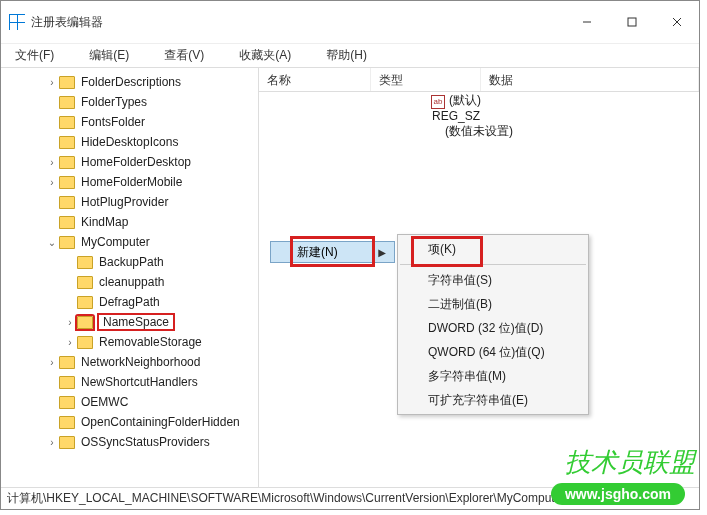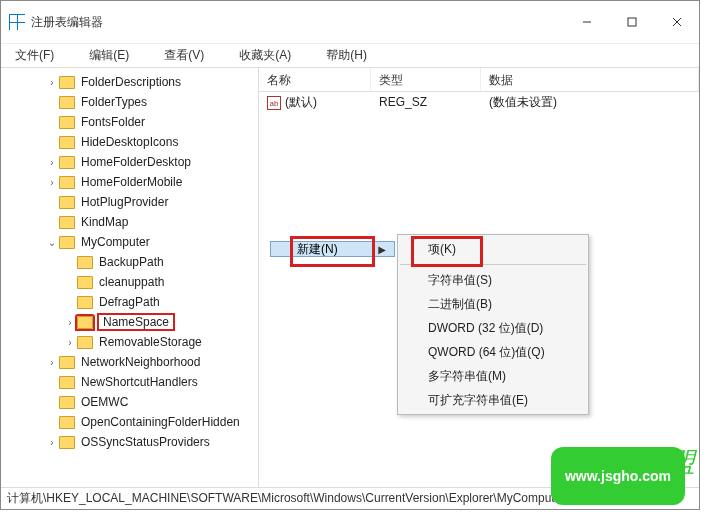--- a/index.html
+++ b/index.html
@@ -32,38 +32,38 @@
 .tree-row.highlight .label { border: 2px solid #d62020; padding: 0 4px; }
 .tree-row.highlight .folder-icon { outline: 2px solid #d62020; }
 
 .listpane { flex: 1; display: flex; flex-direction: column; position: relative; }
 .list-header { height: 24px; display: flex; border-bottom: 1px solid #ddd; font-size: 12px; color: #333; }
 .list-header div { padding: 4px 8px; border-right: 1px solid #eee; }
 .col-name { width: 112px; }
 .col-type { width: 110px; }
 .col-data { flex: 1; }
 .list-body { flex: 1; position: relative; }
-.list-row { display: flex; font-size: 12px; color: #222; height: 20px; align-items: center; }
+.list-row { display: flex; font-size: 12px; color: #222; height: 20px; align-items: center; flex-direction: column; }
 .list-row .cell { padding: 0 8px; }
 .ab-icon { width:14px;height:14px;border:1px solid #a33; display:inline-flex;align-items:center;justify-content:center;font-size:8px;color:#a33;margin-right:4px;background:#fff;}
 
-.ctx-row { position: absolute; left: 270px; top: 241px; width:125px; height:16px; background:#cde5f6; border:1px solid #7aa4c7; display:flex;align-items:center;font-size:12px;color:#000;}
+.ctx-row { position: absolute; left: 270px; top: 241px; width:125px; height:22px; background:#cde5f6; border:1px solid #7aa4c7; display:flex;align-items:center;font-size:12px;color:#000;}
 .ctx-row .lbl { margin-left:26px;}
 .ctx-row .arrow { margin-left:auto;margin-right:8px;font-size:10px;color:#333;}
 .ctx-box { position:absolute; left:290px; top:236px; width:85px; height:31px; border:3px solid #d62020; pointer-events:none;}
 
 .submenu { position:absolute; left:397px; top:234px; width:192px; background:#f5f5f5; border:1px solid #bbb; box-shadow:2px 2px 4px rgba(0,0,0,0.2); font-size:12px; padding:2px 0;}
 .submenu .item { height:24px; display:flex; align-items:center; padding-left:30px; color:#222;}
 .submenu .sep { height:1px; background:#ccc; margin:3px 2px;}
 .sub-box { position:absolute; left:411px; top:236px; width:72px; height:31px; border:3px solid #d62020; pointer-events:none;}
 
 .statusbar { height:22px; border-top:1px solid #ddd; font-size:12px; color:#333; display:flex; align-items:center; padding-left:6px; overflow:hidden;}
 
 .watermark { position:absolute; right:12px; bottom:35px; font-size:26px; font-weight:normal; color:#3c3; text-shadow:1px 1px 0 #fff,-1px -1px 0 #fff,1px -1px 0 #fff,-1px 1px 0 #fff; font-style:italic; pointer-events:none;}
-.watermark-url { position:absolute; right:22px; bottom:10px; background:#3c3; color:#fff; font-size:14px; padding:21px 14px; border-radius:12px; font-weight:bold; pointer-events:none;}
+.watermark-url { position:absolute; right:22px; bottom:10px; background:#3c3; color:#fff; font-size:14px; padding:3px 14px; border-radius:12px; font-weight:bold; pointer-events:none;}
 </style>
 </head>
 <body>
 
 <div class="window">
 
   <div class="titlebar">
     <div class="app-icon">
         <span></span>
         <span></span>

